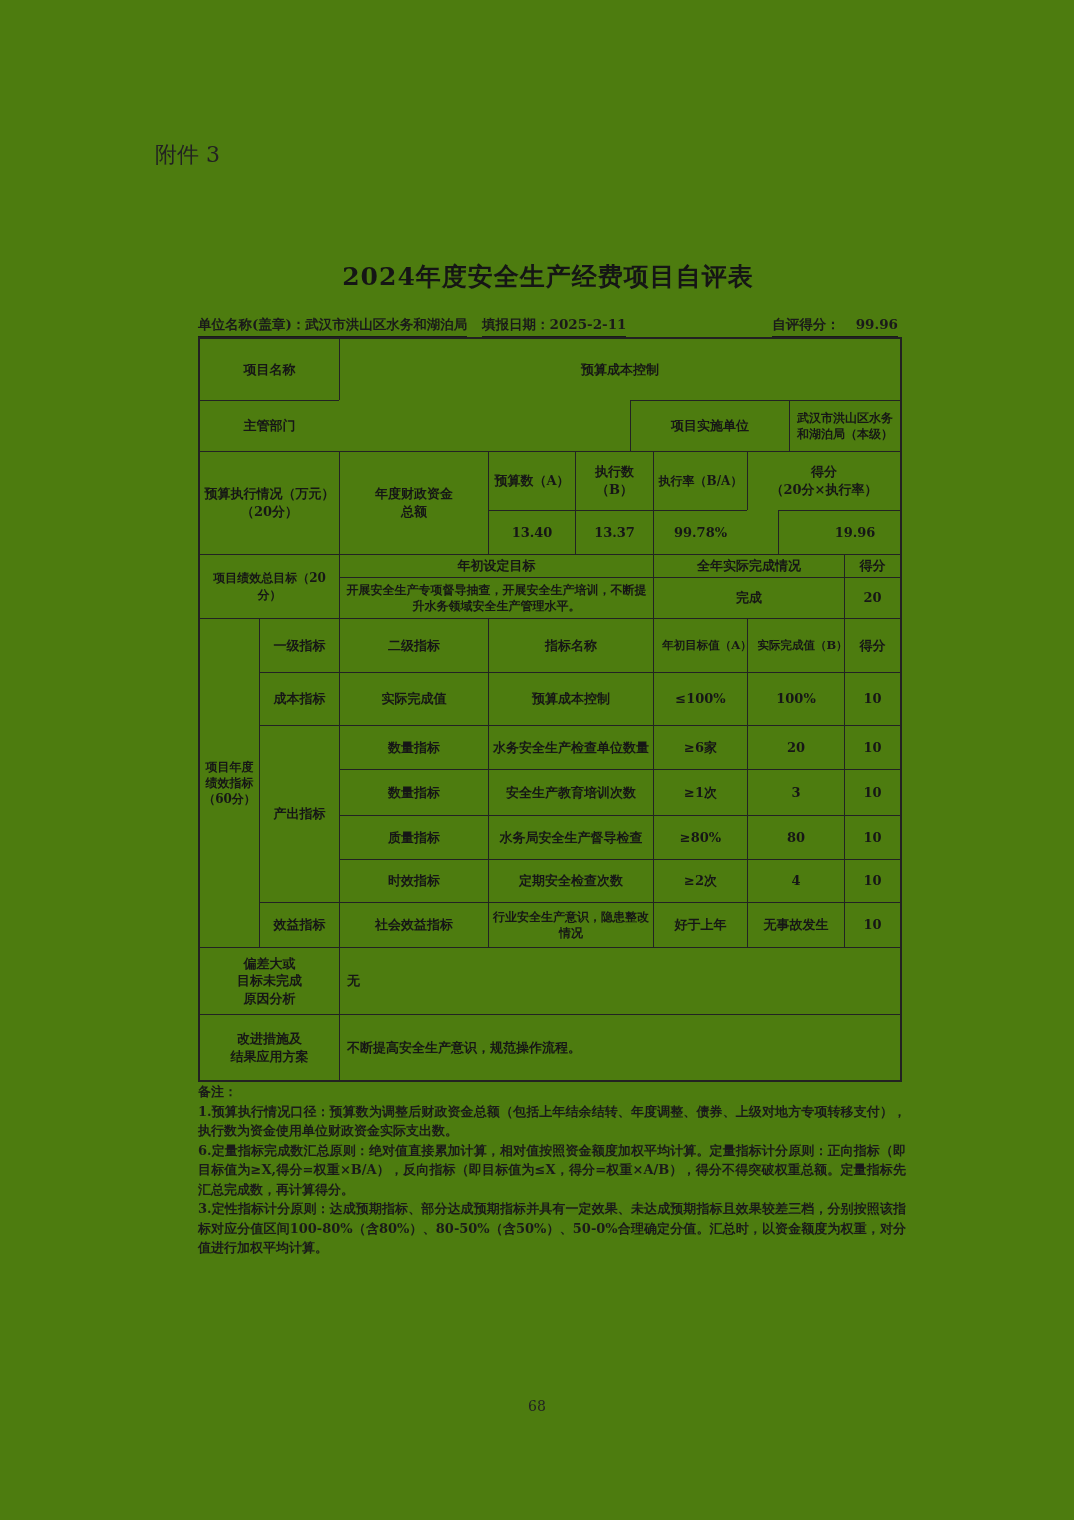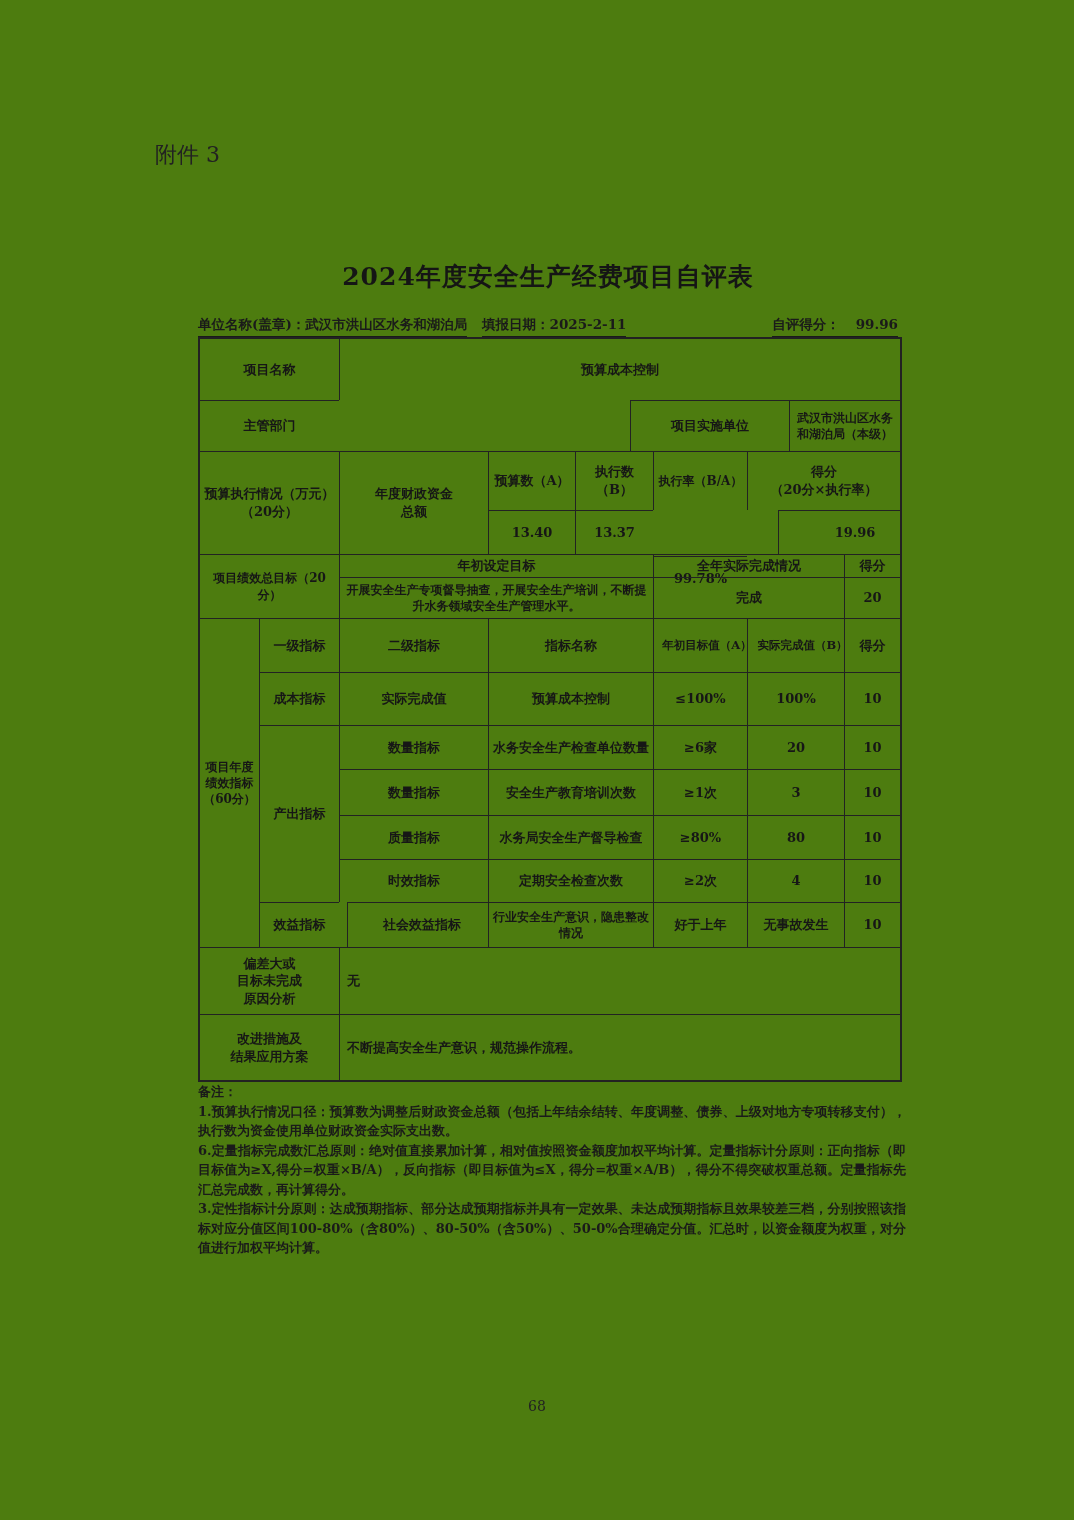--- a/index.html
+++ b/index.html
@@ -50,21 +50,21 @@
 （20分）</div>
     <div class="cell" style="left:139px;top:112px;width:149px;height:103px;">年度财政资金
 总额</div>
     <div class="cell" style="left:288px;top:112px;width:87px;height:59px;">预算数（A）</div>
     <div class="cell" style="left:375px;top:112px;width:78px;height:59px;">执行数（B）</div>
     <div class="cell f12" style="left:453px;top:112px;width:94px;height:59px;">执行率（B/A）</div>
     <div class="cell" style="left:547px;top:112px;width:153px;height:59px;">得分
 （20分×执行率）</div>
     <div class="cell" style="left:288px;top:171px;width:87px;height:44px;">13.40</div>
     <div class="cell" style="left:375px;top:171px;width:78px;height:44px;">13.37</div>
-    <div class="cell" style="left:453px;top:171px;width:94px;height:44px;margin-top:46px;">99.78%</div>
+    <div class="cell" style="left:453px;top:171px;width:94px;height:44px;">99.78%</div>
     <div class="cell" style="left:578px;top:171px;width:153px;height:44px;">19.96</div>
 
     <div class="cell nl f12" style="left:0;top:215px;width:139px;height:64px;">项目绩效总目标（20分）</div>
     <div class="cell" style="left:139px;top:215px;width:314px;height:23px;">年初设定目标</div>
     <div class="cell f12" style="left:139px;top:238px;width:314px;height:41px;">开展安全生产专项督导抽查，开展安全生产培训，不断提升水务领域安全生产管理水平。</div>
     <div class="cell" style="left:453px;top:215px;width:191px;height:23px;">全年实际完成情况</div>
     <div class="cell" style="left:453px;top:238px;width:191px;height:41px;">完成</div>
     <div class="cell" style="left:644px;top:215px;width:56px;height:23px;">得分</div>
     <div class="cell" style="left:644px;top:238px;width:56px;height:41px;">20</div>
 
@@ -106,21 +106,21 @@
     <div class="cell" style="left:547px;top:476px;width:97px;height:44px;">80</div>
     <div class="cell" style="left:644px;top:476px;width:56px;height:44px;">10</div>
 
     <div class="cell" style="left:139px;top:520px;width:149px;height:43px;">时效指标</div>
     <div class="cell" style="left:288px;top:520px;width:165px;height:43px;">定期安全检查次数</div>
     <div class="cell" style="left:453px;top:520px;width:94px;height:43px;">≥2次</div>
     <div class="cell" style="left:547px;top:520px;width:97px;height:43px;">4</div>
     <div class="cell" style="left:644px;top:520px;width:56px;height:43px;">10</div>
 
     <div class="cell" style="left:59px;top:563px;width:80px;height:45px;">效益指标</div>
-    <div class="cell" style="left:139px;top:563px;width:149px;height:45px;margin-left:8px;">社会效益指标</div>
+    <div class="cell" style="left:139px;top:563px;width:149px;height:45px;">社会效益指标</div>
     <div class="cell f12" style="left:288px;top:563px;width:165px;height:45px;">行业安全生产意识，隐患整改
 情况</div>
     <div class="cell" style="left:453px;top:563px;width:94px;height:45px;">好于上年</div>
     <div class="cell" style="left:547px;top:563px;width:97px;height:45px;">无事故发生</div>
     <div class="cell" style="left:644px;top:563px;width:56px;height:45px;">10</div>
 
     <div class="cell nl" style="left:0;top:608px;width:139px;height:67px;">偏差大或
 目标未完成
 原因分析</div>
     <div class="cell al" style="left:139px;top:608px;width:561px;height:67px;">无</div>

